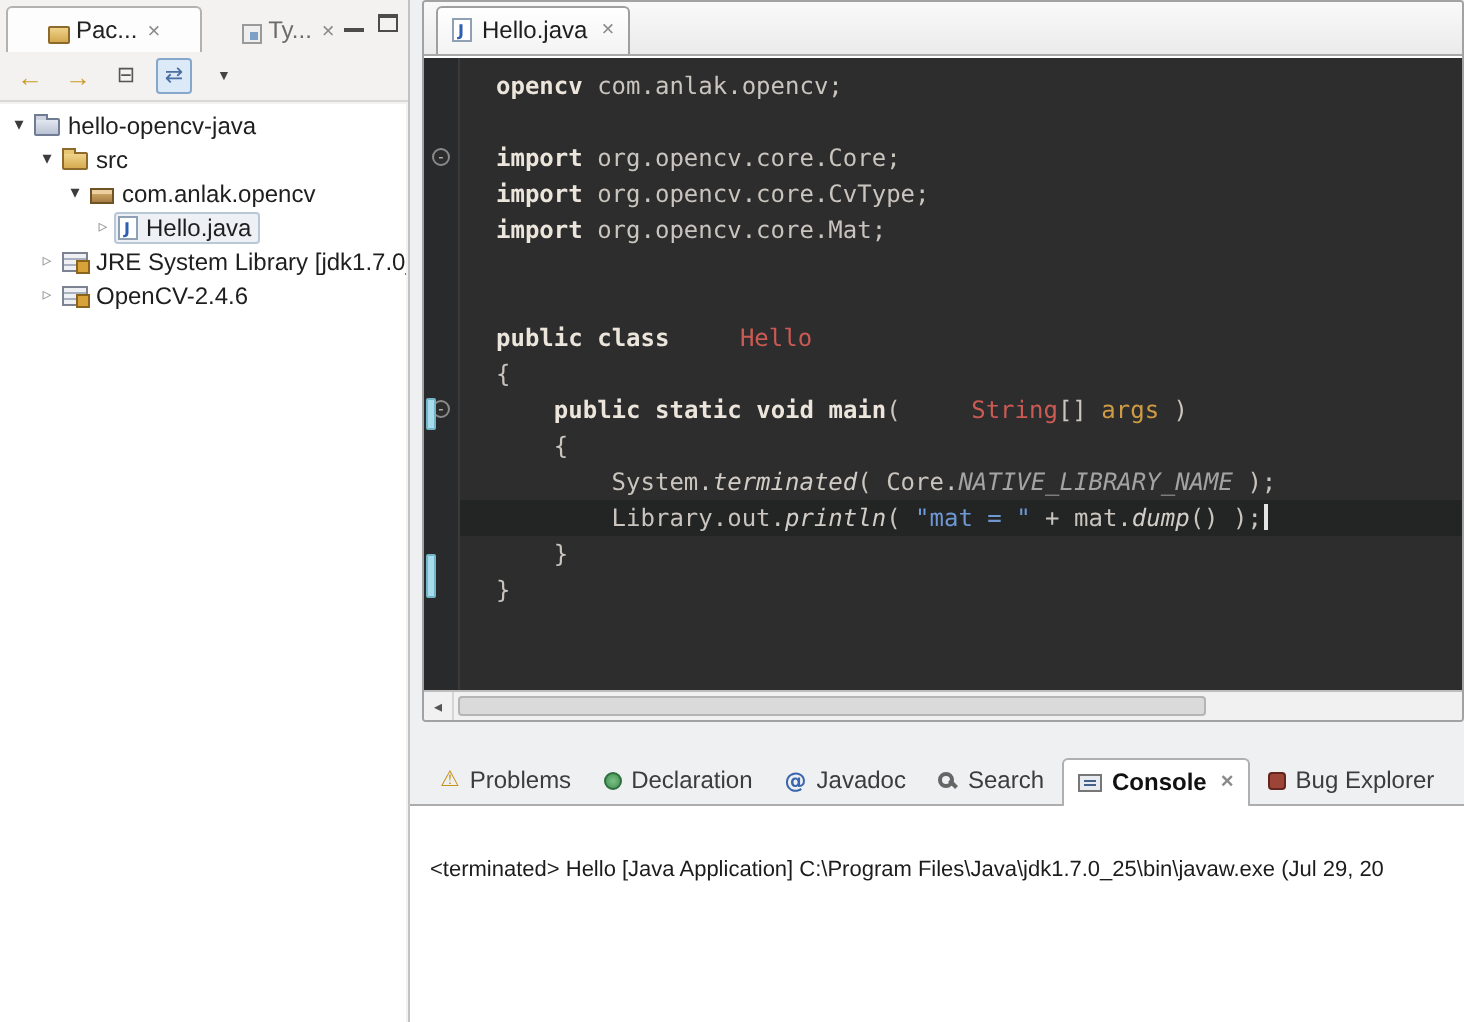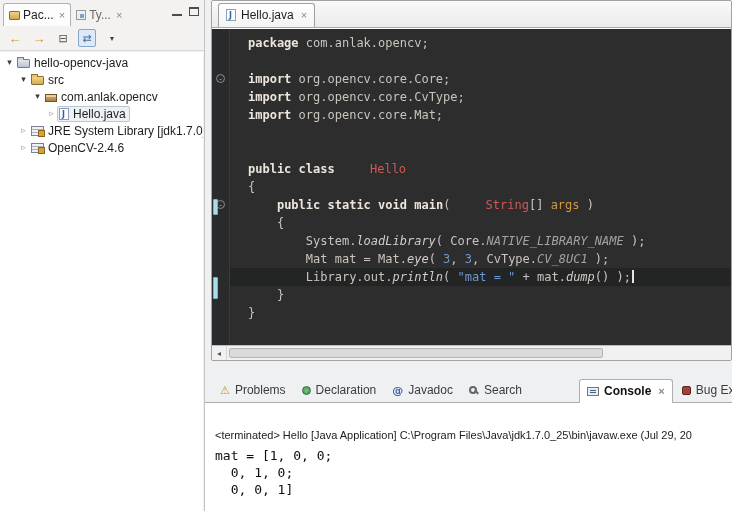--- a/index.html
+++ b/index.html
@@ -5,21 +5,21 @@
   * { margin:0; padding:0; box-sizing:border-box; }
   html,body { width:732px; height:511px; overflow:hidden; background:#eff0f1;
               font-family:"Liberation Sans",sans-serif; }
   #app { position:relative; width:732px; height:511px; background:#eff0f1; }
 
   
   .left-panel { position:absolute; left:0; top:0; width:205px; height:511px;
                 background:#f3f2f1; border-right:1px solid #c3c3c3; }
   .lp-header { position:relative; height:26px; background:#f3f2f1; }
   .vtabs { display:flex; align-items:flex-end; height:100%; padding-left:3px; }
-  .vtab { display:flex; align-items:center; gap:3px; padding:4px 5px 4px;
+  .vtab { display:flex; align-items:flex-end; gap:3px; padding:4px 20px 4px;
           font-size:12px; color:#6a6a6a; cursor:default;margin-top:36px; }
   .vtab.sel { background:#fdfdfd; border:1px solid #b2b2b2; border-bottom:none;
               border-radius:3px 3px 0 0; color:#222; }
   .xclose { font-size:11px; color:#8a8a8a; margin-left:2px; line-height:1; }
   .wcontrols { position:absolute; right:5px; top:7px; display:flex; gap:7px; }
   .wc-min { width:10px; height:9px; border-bottom:2px solid #4c4c4c; }
   .wc-max { width:10px; height:9px; border:1px solid #4c4c4c; border-top:2px solid #4c4c4c; }
 
   .lp-toolbar { height:25px; display:flex; align-items:center; gap:6px;
                 padding:0 6px; border-bottom:1px solid #d8d8d8; background:#f3f2f1; }
@@ -102,21 +102,21 @@
               color:#555; border-right:1px solid #d6d6d6; }
   .hs-arrow::before { content:"◂"; font-size:8px; }
   .hs-thumb { margin:2px 2px; width:72%; background:#dadada; border:1px solid #b5b5b5; border-radius:2px; }
 
   
   .bottom-panel { position:absolute; left:205px; right:0; top:376px; bottom:0; }
   .bp-tabs { height:26px; display:flex; align-items:flex-end; padding-left:8px; gap:2px; }
   .btab { display:flex; align-items:center; gap:5px; padding:4px 7px 5px; font-size:12px; color:#3c3c3c;
           white-space:nowrap; }
   .btab.sel { background:#fff; border:1px solid #b0b0b0; border-bottom:none; border-radius:3px 3px 0 0;
-              font-weight:bold; color:#111; position:relative; z-index:2; margin-bottom:-1px;margin-left:48px; }
+              font-weight:bold; color:#111; position:relative; z-index:2; margin-bottom:-1px; }
   .bp-body { position:absolute; top:26px; left:0; right:0; bottom:0; background:#fff;
              border-top:1px solid #adadad; overflow:hidden; }
   .console-header { font-size:11px; color:#1c1c1c; margin:26px 0 6px 10px; white-space:nowrap; overflow:hidden; }
   .console-line { font:13px "DejaVu Sans Mono",monospace; color:#0d0d0d; line-height:17px;
                   margin-left:10px; white-space:pre; }
 
   .bic { display:inline-flex; position:relative; flex:none; align-items:center; justify-content:center; }
   .bic-problems::before { content:"⚠"; font-size:11px; color:#c5941e; line-height:1; }
   .bic-javadoc::before { content:"@"; font:bold 11px "DejaVu Sans",sans-serif; color:#3a66b0; }
   .bic-declaration { width:9px; height:9px; border-radius:50%;
@@ -225,33 +225,32 @@
         </div>
       </div>
     <div class="ed-dark">
       <div class="gutter">
           <span class="fold" style="top: 45px;">-</span>
           <span class="fold" style="top: 171px;">-</span>
           <span class="rmark" style="top: 170px; height: 16px;"></span>
           <span class="rmark" style="top: 248px; height: 22px;"></span>
         </div>
       <div class="code">
-          <div class="cl"><span class="tk-kw">package</span><span class="tk-pl"> com.anlak.opencv;</span></div>
+          <div class="cl"><span class="tk-kw">opencv</span><span class="tk-pl"> com.anlak.opencv;</span></div>
           <div class="cl"></div>
           <div class="cl"><span class="tk-kw">import</span><span class="tk-pl"> org.opencv.core.Core;</span></div>
           <div class="cl"><span class="tk-kw">import</span><span class="tk-pl"> org.opencv.core.CvType;</span></div>
           <div class="cl"><span class="tk-kw">import</span><span class="tk-pl"> org.opencv.core.Mat;</span></div>
           <div class="cl"></div>
           <div class="cl"></div>
           <div class="cl"><span class="tk-kw">public</span><span class="tk-pl"> </span><span class="tk-kw">class</span><span class="tk-pl"> </span><span class="tk-ty">Hello</span></div>
           <div class="cl"><span class="tk-pl">{</span></div>
           <div class="cl"><span class="tk-pl">    </span><span class="tk-kw">public</span><span class="tk-pl"> </span><span class="tk-kw">static</span><span class="tk-pl"> </span><span class="tk-kw">void</span><span class="tk-pl"> </span><span class="tk-fn">main</span><span class="tk-pl">( </span><span class="tk-ty">String</span><span class="tk-pl">[] </span><span class="tk-par">args</span><span class="tk-pl"> )</span></div>
           <div class="cl"><span class="tk-pl">    {</span></div>
-          <div class="cl"><span class="tk-pl">        System.</span><span class="tk-me">loadLibrary</span><span class="tk-pl">( Core.</span><span class="tk-co">NATIVE_LIBRARY_NAME</span><span class="tk-pl"> );</span></div>
-          <div class="cl"><span class="tk-pl">        Mat mat = Mat.</span><span class="tk-me">eye</span><span class="tk-pl">( </span><span class="tk-nu">3</span><span class="tk-pl">, </span><span class="tk-nu">3</span><span class="tk-pl">, CvType.</span><span class="tk-co">CV_8UC1</span><span class="tk-pl"> );</span></div>
+          <div class="cl"><span class="tk-pl">        System.</span><span class="tk-me">terminated</span><span class="tk-pl">( Core.</span><span class="tk-co">NATIVE_LIBRARY_NAME</span><span class="tk-pl"> );</span></div>
           <div class="cl cur"><span class="tk-pl">        Library.out.</span><span class="tk-me">println</span><span class="tk-pl">( </span><span class="tk-st">"mat = "</span><span class="tk-pl"> + mat.</span><span class="tk-me">dump</span><span class="tk-pl">() );</span><span class="caret"></span></div>
           <div class="cl"><span class="tk-pl">    }</span></div>
           <div class="cl"><span class="tk-pl">}</span></div>
         </div>
     </div>
     <div class="ed-hscroll">
       <span class="hs-arrow"></span>
       <span class="hs-thumb"></span>
     </div>
   </section>
@@ -280,21 +279,16 @@
           <span class="xclose">×</span>
         </div>
         <div class="btab">
           <span class="bic bic-bug"></span>
           <span class="btab-label">Bug Explorer</span>
         </div>
         <div class="btab"></div>
       </div>
     <div class="bp-body">
       <div class="console-header">&lt;terminated&gt; Hello [Java Application] C:\Program Files\Java\jdk1.7.0_25\bin\javaw.exe (Jul 29, 20</div>
-      <div class="console-output">
-          <div class="console-line">mat = [1, 0, 0;</div>
-          <div class="console-line">  0, 1, 0;</div>
-          <div class="console-line">  0, 0, 1]</div>
-        </div>
     </div>
   </section>
 
 </div>
 
 </body></html>

